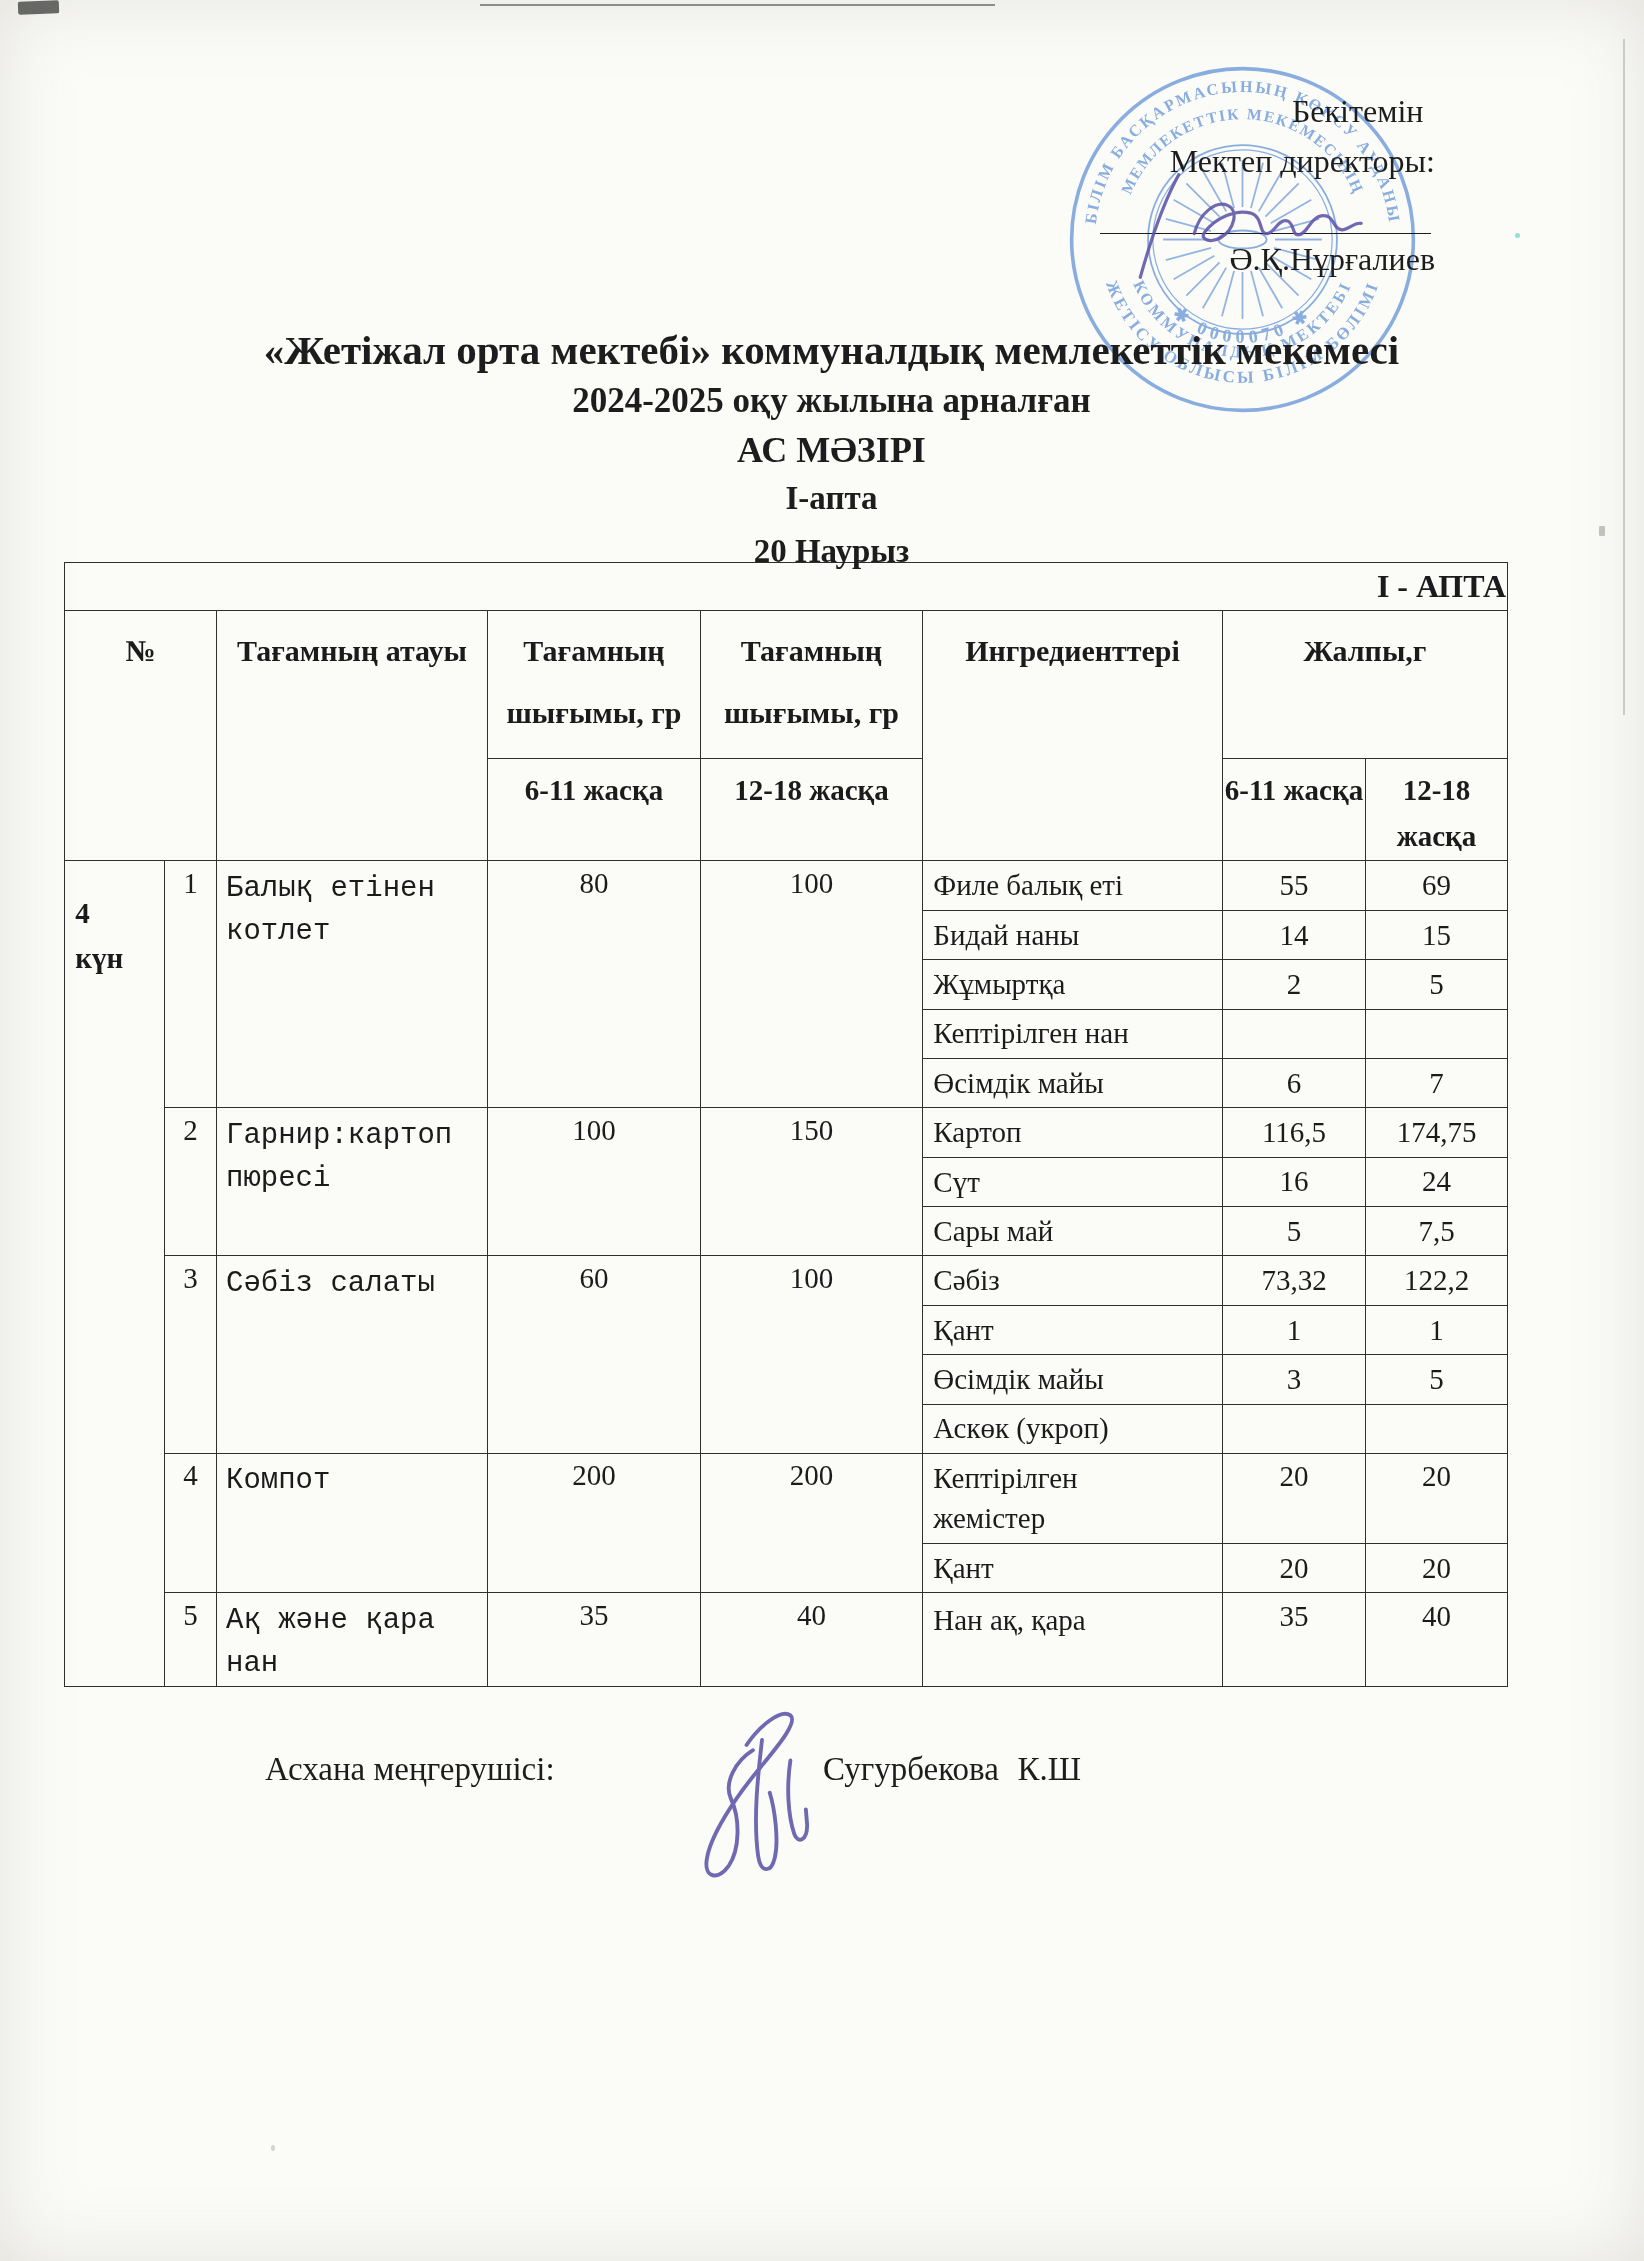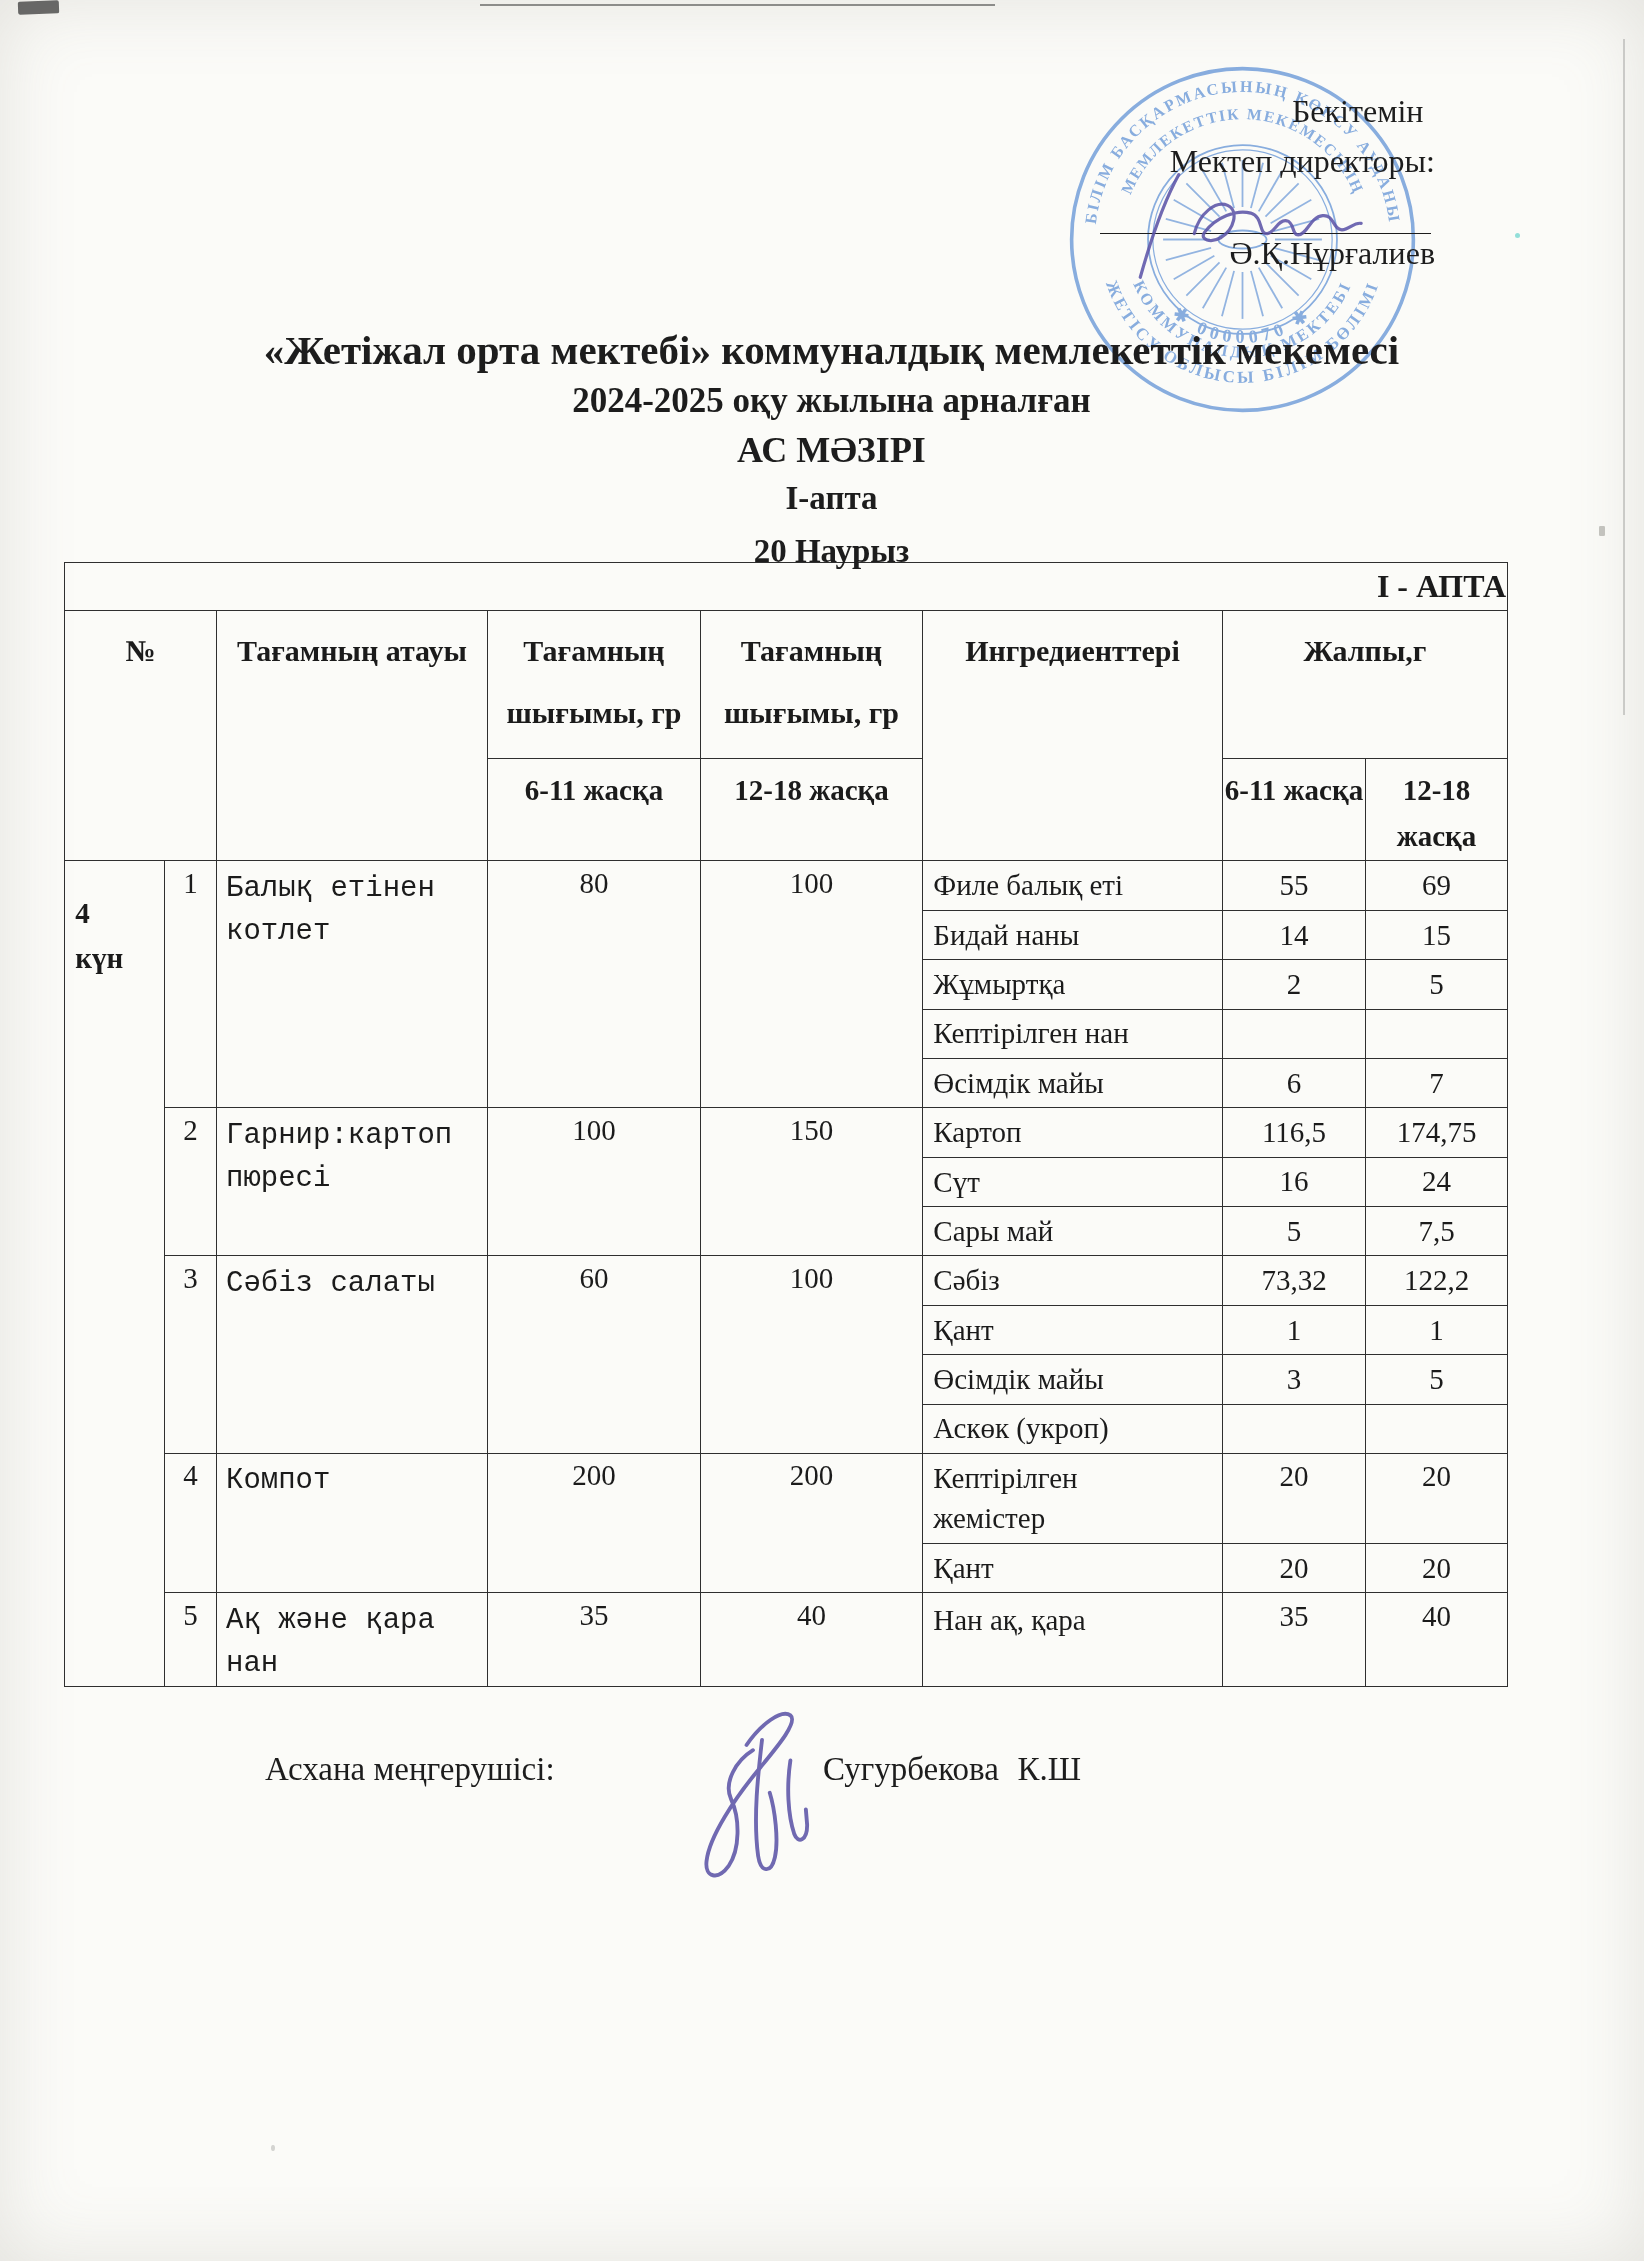--- a/index.html
+++ b/index.html
@@ -18,21 +18,21 @@
   .scan-rightedge{position:absolute;left:1623px;top:39px;width:1.9px;height:676px;background:#9a9a96;opacity:.45;}
   .scan-speck1{position:absolute;left:1599px;top:526px;width:6.4px;height:10.3px;background:#8d8d88;opacity:.5;border-radius:1.3px;}
   .scan-speck2{position:absolute;left:1515px;top:233px;width:5.2px;height:5.2px;background:#3ec8c0;opacity:.55;border-radius:50%;}
   .scan-speck3{position:absolute;left:271px;top:2145px;width:3.9px;height:6.4px;background:#9b9b95;opacity:.4;border-radius:50%;}
 
   
   .approval{position:absolute;top:93px;left:1100px;width:335px;z-index:3;}
   .approval .a-line1{font-size:32px;text-align:right;padding-right:11.6px;}
   .approval .a-line2{font-size:32px;text-align:right;margin-top:13px;}
   .approval .sig-rule{margin-top:53px;border-bottom:1.9px solid #1c1c1c;width:331px;}
-  .approval .a-name{font-size:32px;text-align:right;margin-top:1px;}
+  .approval .a-name{font-size:32px;text-align:right;margin-top:7px;}
   .sig-director{position:absolute;left:32px;top:70px;width:258px;height:122px;z-index:4;}
 
   
   .stamp{position:absolute;left:1062px;top:59px;width:361px;height:361px;z-index:2;opacity:.82;}
 
   
   .titleblock{position:absolute;left:155px;top:330px;width:1353px;text-align:center;z-index:3;}
   .titleblock .t1{font-size:41px;font-weight:bold;line-height:41px;}
   .titleblock .t2{font-size:35px;font-weight:bold;line-height:41px;margin-top:9px;}
   .titleblock .t3{font-size:36px;font-weight:bold;line-height:40px;margin-top:9px;text-align:center;}

